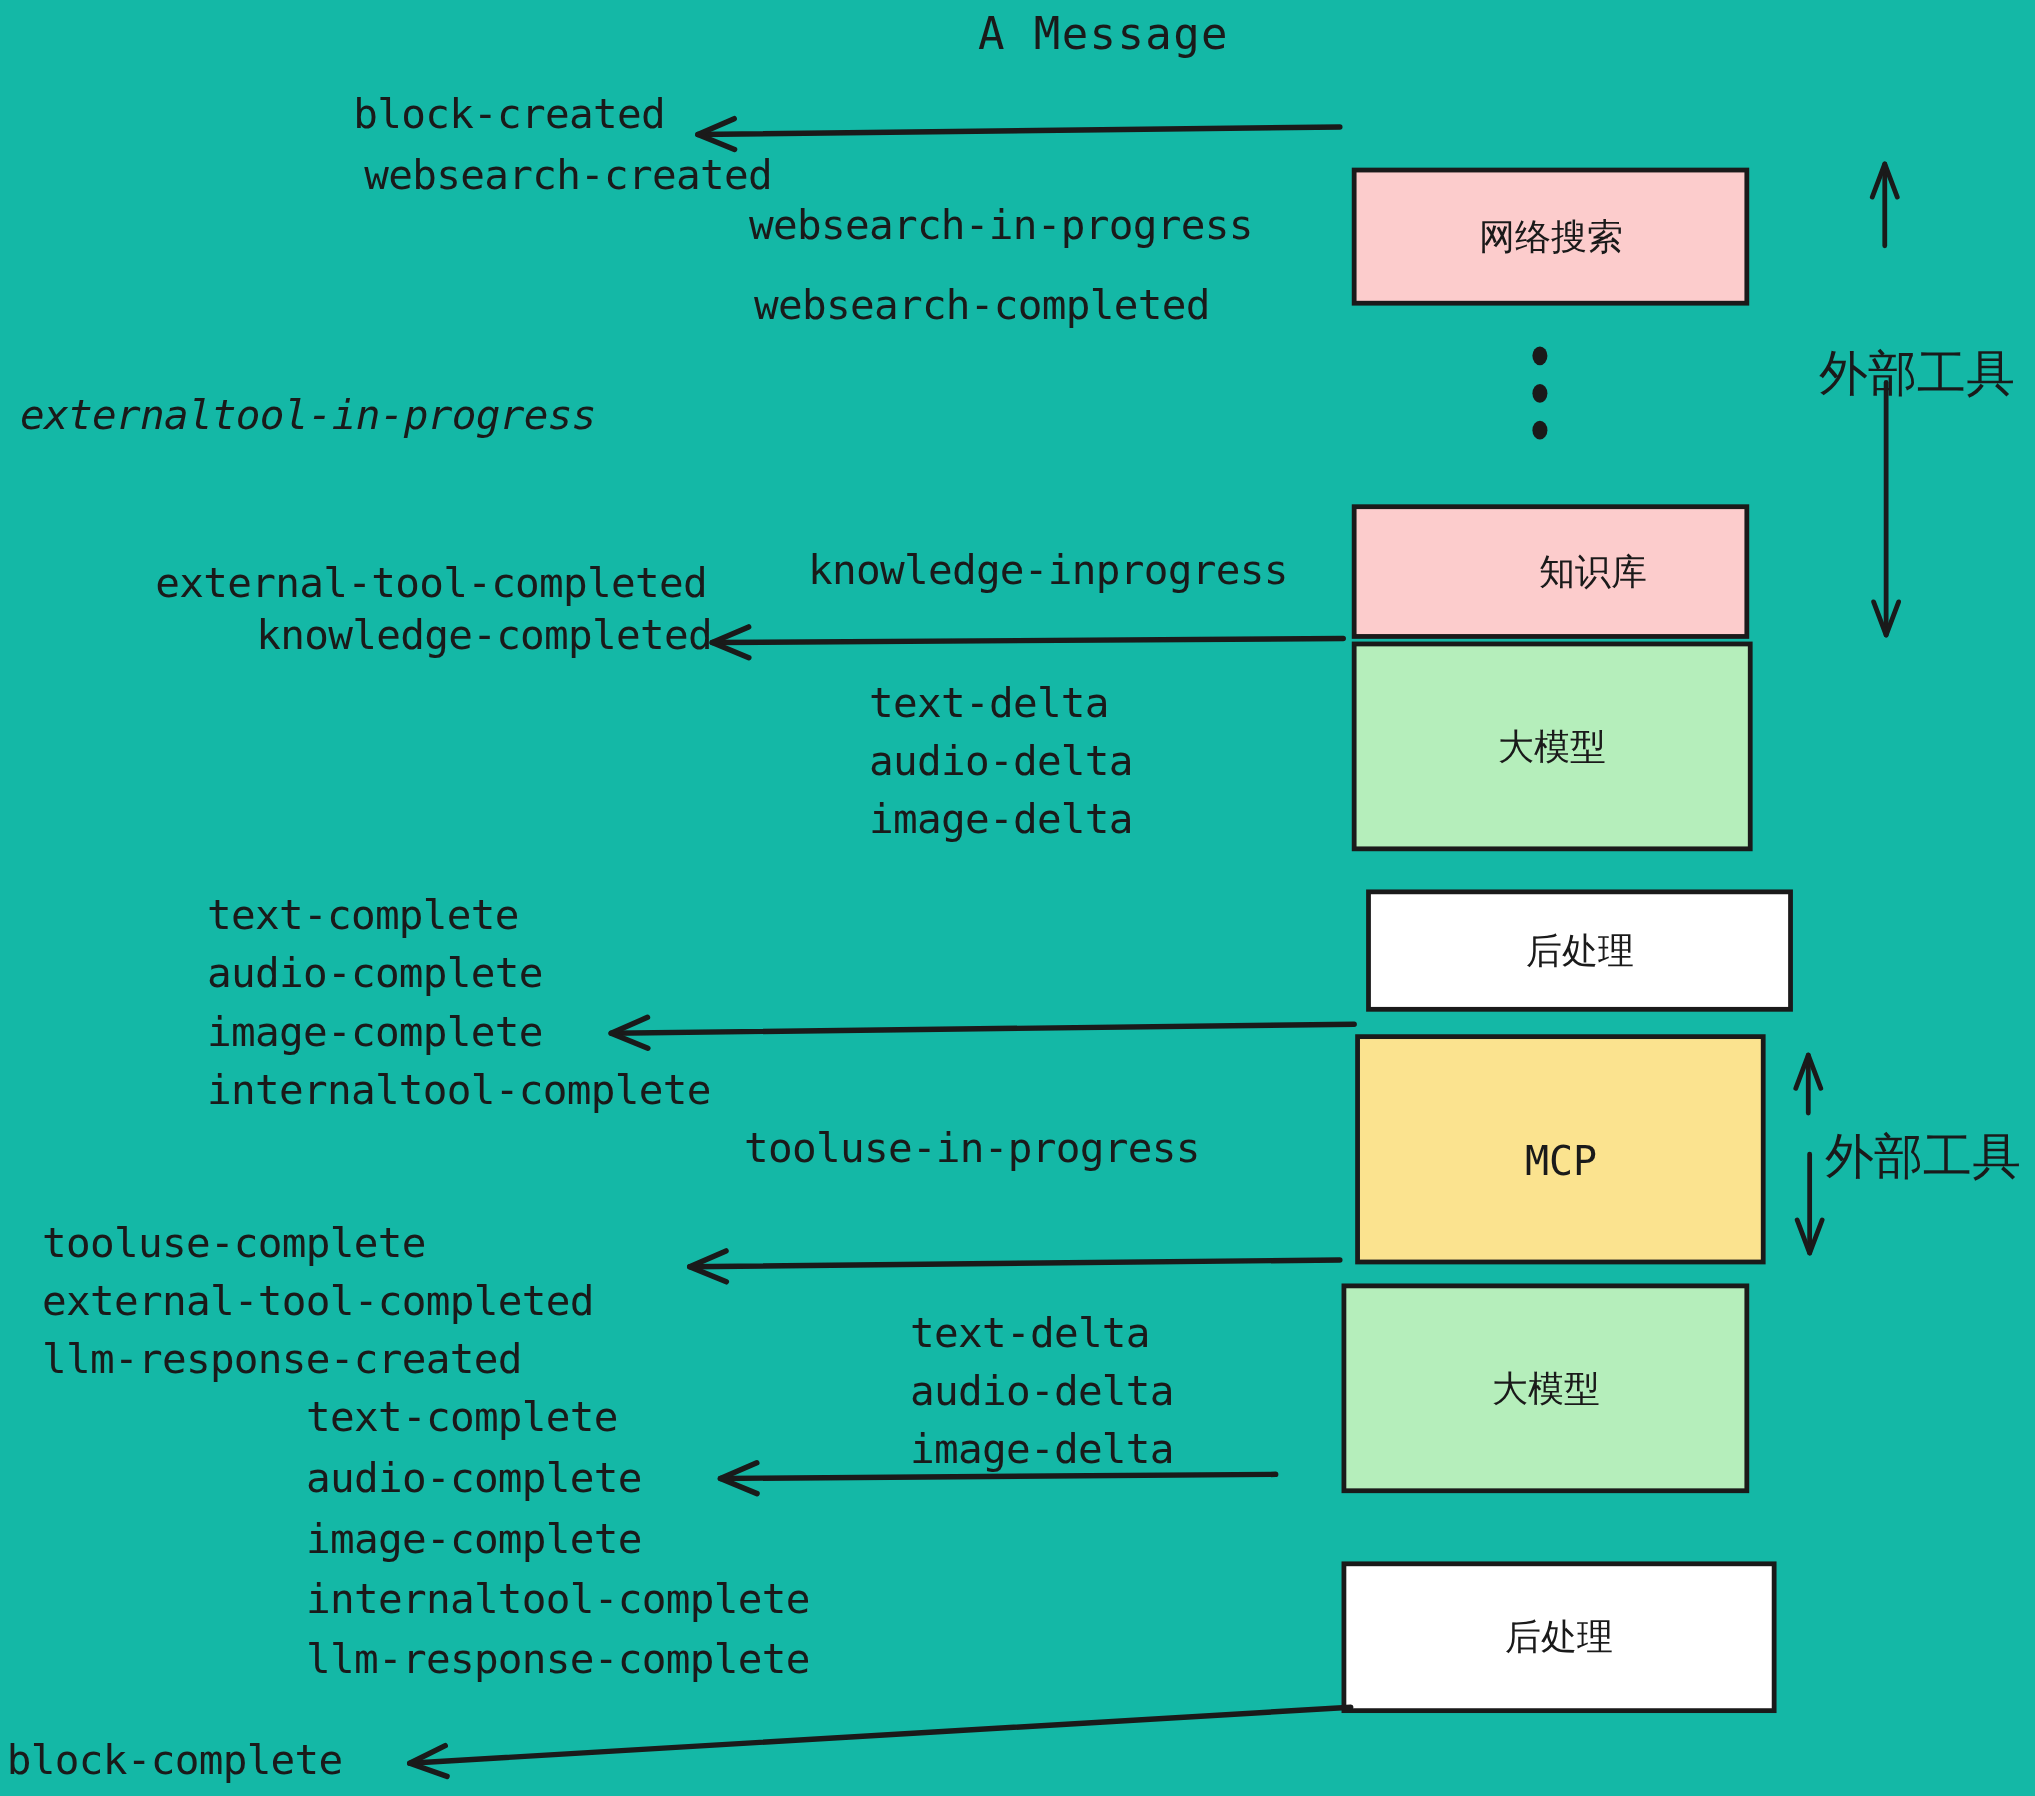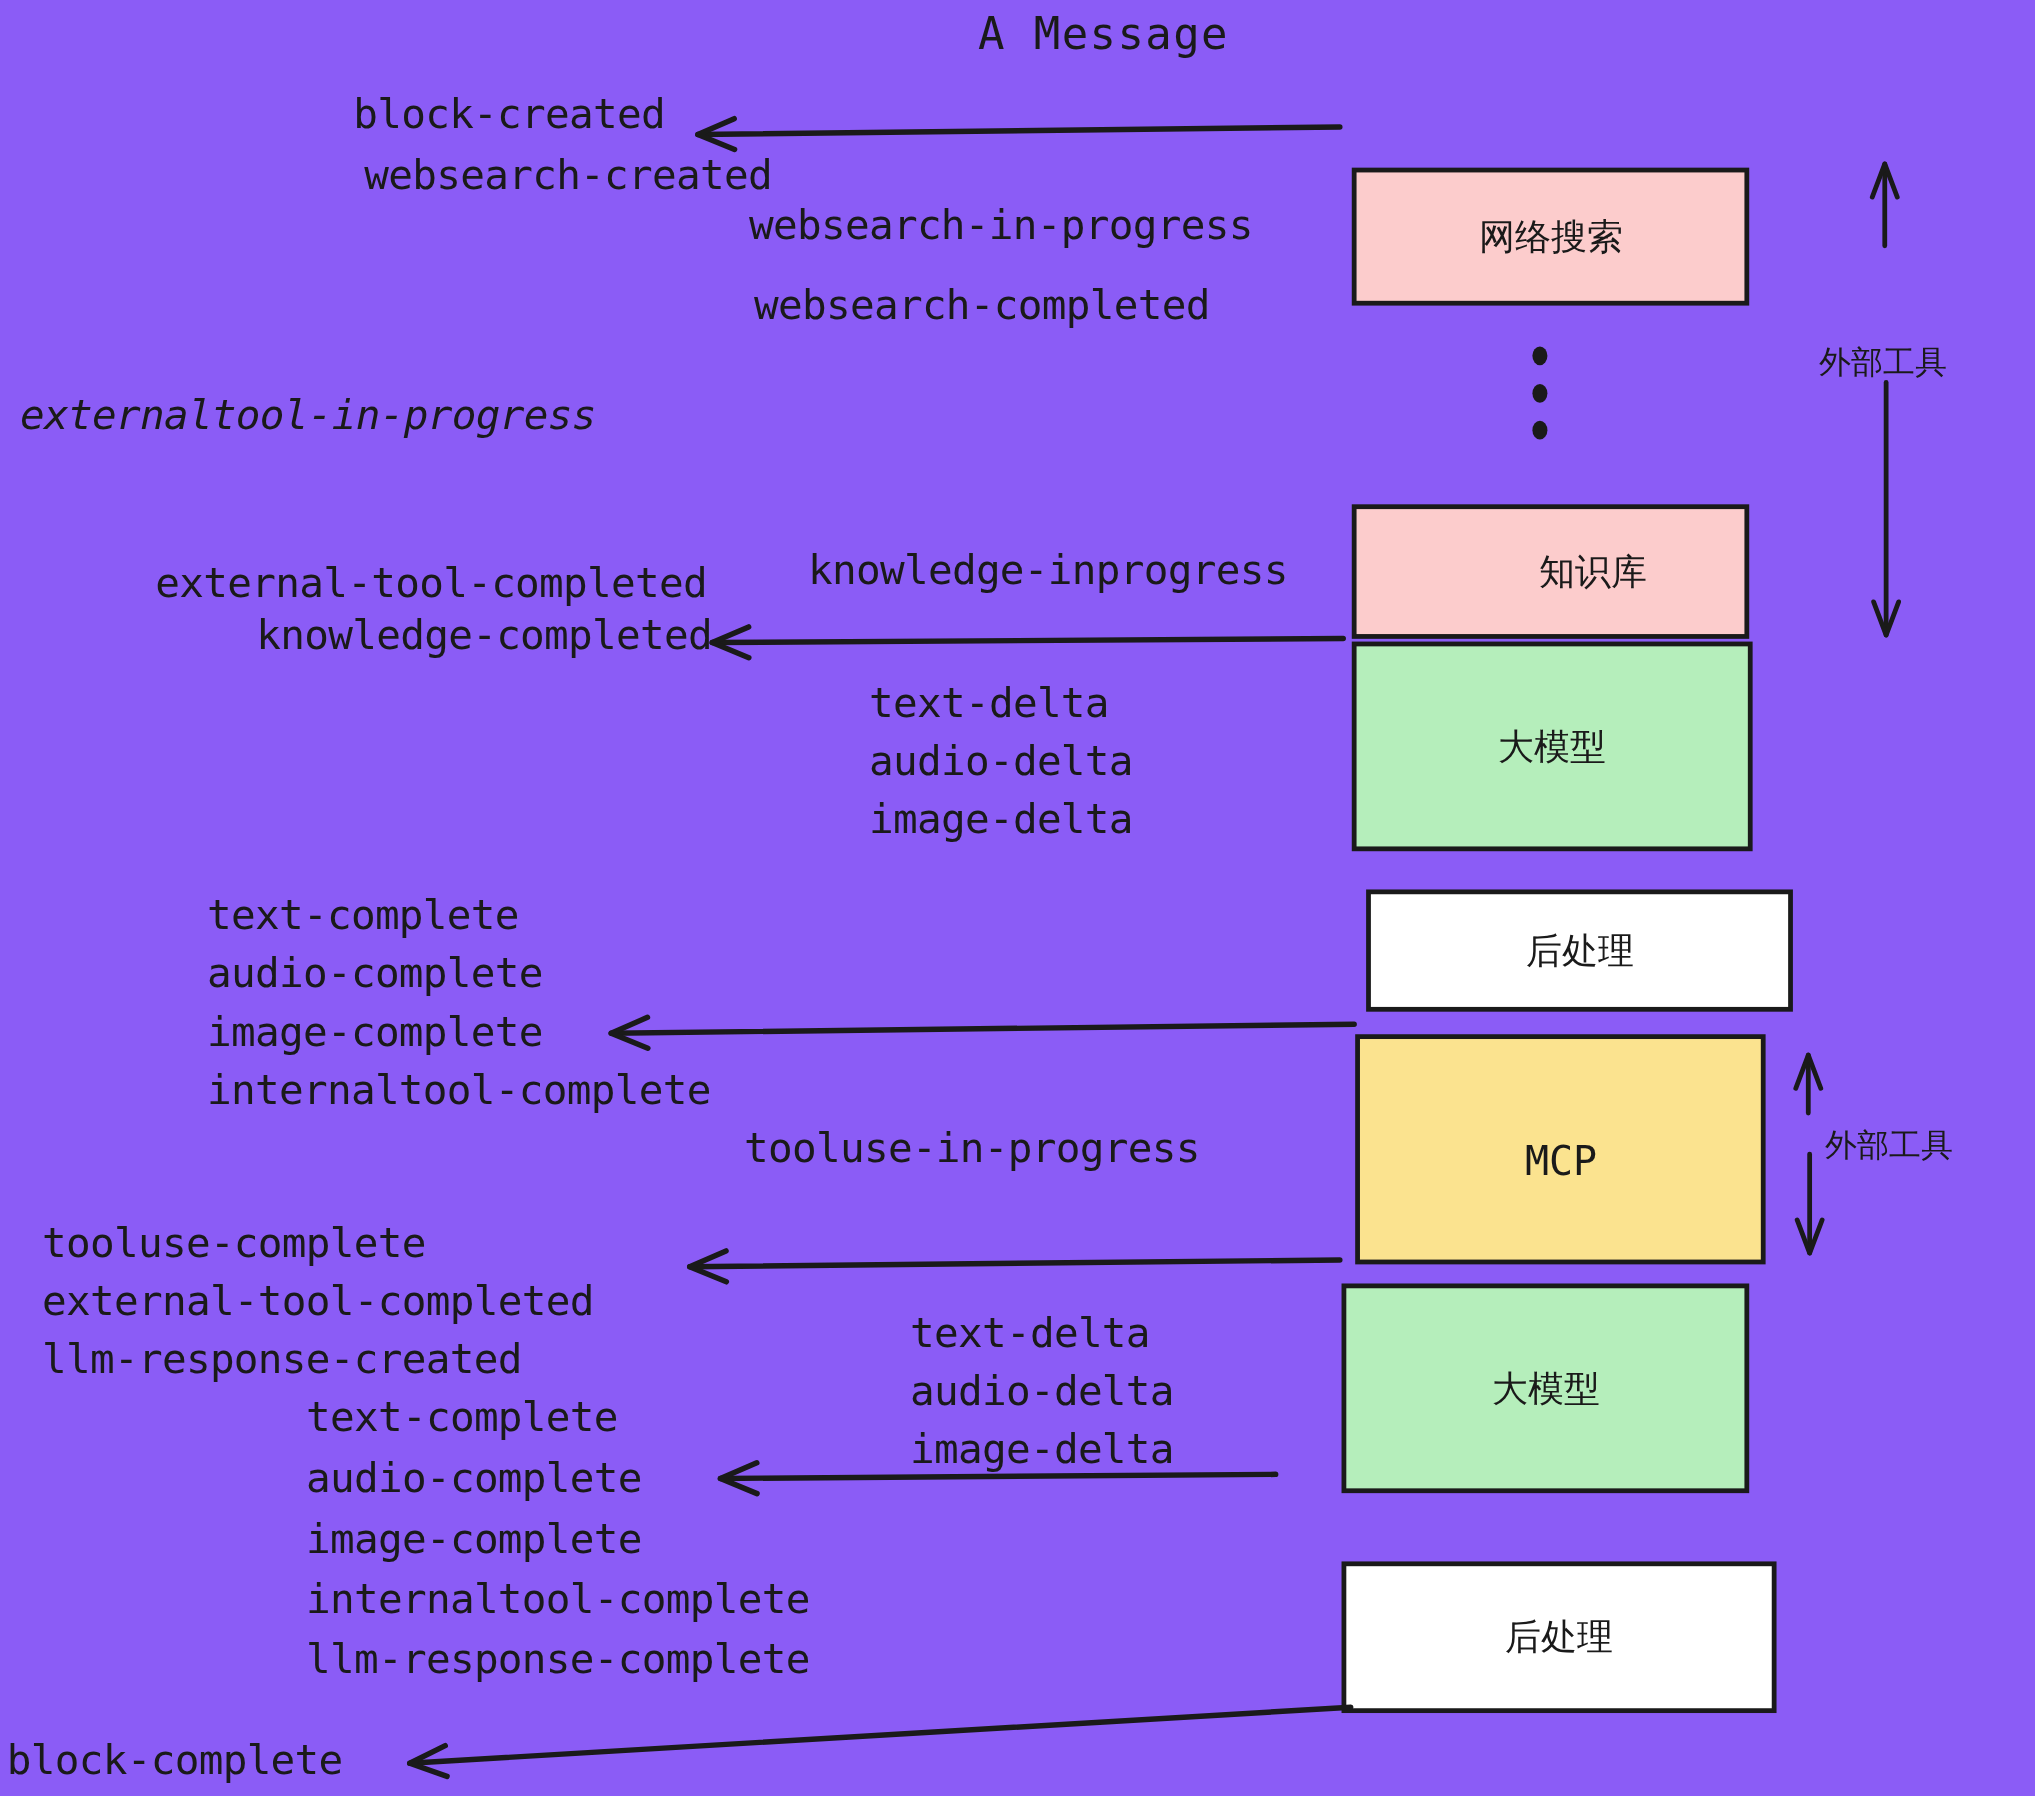--- a/index.html
+++ b/index.html
@@ -4,21 +4,21 @@
 <style>
   html, body {
     margin: 0;
     padding: 0;
     background: #ffffff;
   }
   #stage {
     position: relative;
     width: 2035px;
     height: 1796px;
-    background: #8b5cf6;
+    background: #14b8a6;
     overflow: hidden;
     font-family: "DejaVu Sans", sans-serif;
   }
   svg.layer {
     position: absolute;
     top: 0;
     left: 0;
     width: 2035px;
     height: 1796px;
   }
@@ -49,21 +49,21 @@
     transform: translate(-50%, -50%);
   }
   .boxlabel.mono {
     font-family: "DejaVu Sans Mono", monospace;
     font-size: 40px;
     margin-top: 12px;
   }
   .sidelabel {
     position: absolute;
     font-family: Liberation Sans, sans-serif;
-    font-size: 32px;
+    font-size: 49px;
     color: #1a1a1a;
     white-space: nowrap;
   }
 </style>
 </head>
 <body>
 
 <div id="stage">
 
   <svg class="layer" viewBox="0 0 2980 2630" xmlns="http://www.w3.org/2000/svg">

